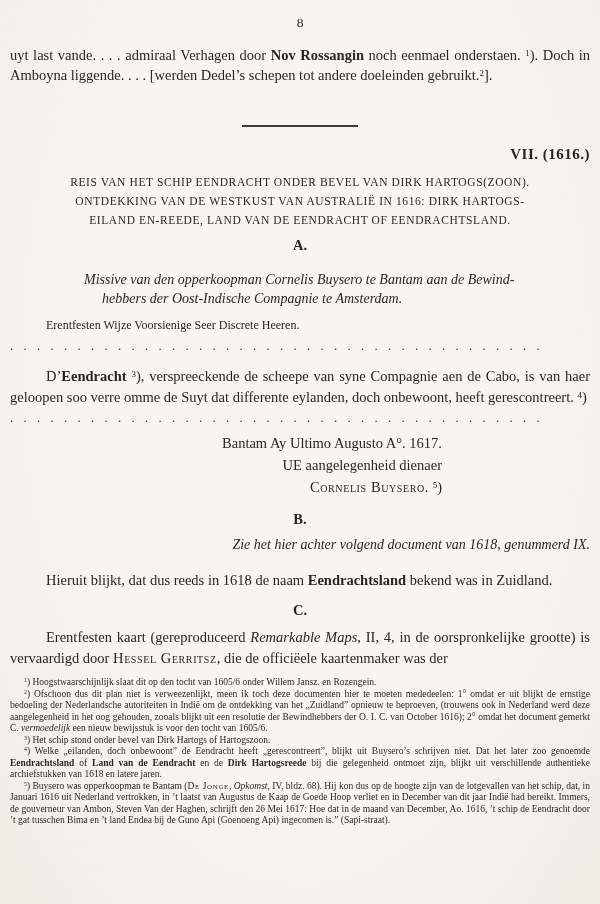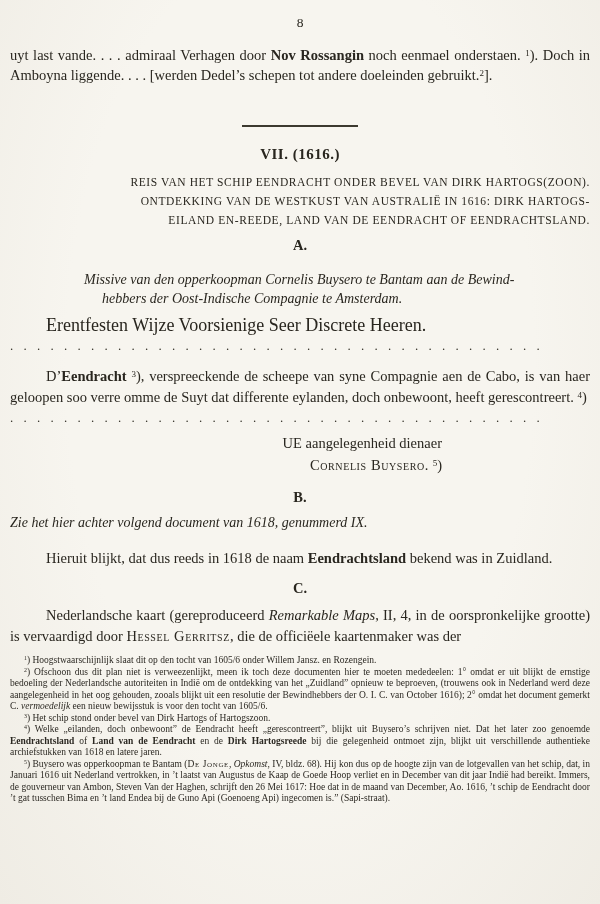--- a/index.html
+++ b/index.html
@@ -13,34 +13,34 @@
   .page {
     width: 600px; height: 904px;
     padding: 14px 10px 8px 10px;
     background: radial-gradient(ellipse at 50% 40%, #f7f5ef 55%, #efece4 100%);
     overflow: hidden;
   }
   .page-number { text-align: center; font-size: 13.5px; line-height: 17px; }
   .para { margin: 0; font-size: 14.5px; line-height: 20px; text-align: justify; }
   .intro { margin-top: 14px; }
   .rule { width: 116px; border: 0; border-top: 2px solid #3c392f; margin: 40px auto 0 auto; height: 0; }
-  .heading { margin: 18px 0 0 0; text-align: center; font-weight: bold; font-size: 15px; line-height: 18px; letter-spacing: 0.5px; }
-  .title { margin-top: 10px; text-align: right; font-size: 11.5px; line-height: 19px; letter-spacing: 0.6px; white-space: nowrap; }
+  .heading { margin: 18px 0 0 0; text-align: right; font-weight: bold; font-size: 15px; line-height: 18px; letter-spacing: 0.5px; }
+  .title { margin-top: 10px; text-align: center; font-size: 11.5px; line-height: 19px; letter-spacing: 0.6px; white-space: nowrap; }
   .part-label { margin-top: 6px; text-align: center; font-weight: bold; font-size: 14.5px; line-height: 18px; }
   .part-label.pb { margin-top: 12px; }
   .part-label.pc { margin-top: 10px; }
   .missive { margin-top: 16px; font-style: italic; font-size: 14px; line-height: 19px; }
   .missive-l1 { padding-left: 74px; padding-right: 14px; }
   .missive-l2 { padding-left: 92px; }
-  .salutation { margin: 8px 0 0 0; padding-left: 36px; font-size: 18px; line-height: 18px; }
+  .salutation { margin: 8px 0 0 0; padding-left: 36px; font-size: 12px; line-height: 18px; }
   .dots { margin-top: 4px; font-size: 13px; line-height: 16px; word-spacing: 7px; white-space: nowrap; overflow: hidden; color: #39362c; }
   .body-letter { margin-top: 12px; line-height: 21px; text-indent: 36px; }
   .dots2 { margin-top: 2px; }
   .signature { margin-top: 6px; text-align: right; padding-right: 148px; font-size: 14.5px; line-height: 22px; }
-  .centered-italic { margin: 8px 0 16px 0; text-align: left; font-style: italic; font-size: 14px; line-height: 18px; }
+  .centered-italic { margin: 8px 0 16px 0; text-align: right; font-style: italic; font-size: 14px; line-height: 18px; }
   .indent { text-indent: 36px; line-height: 21px; }
   .mt8 { margin-top: 8px; }
   .footnotes { margin-top: 8px; font-size: 9.5px; line-height: 11.5px; text-align: justify; color: #2b2822; }
   .fn { margin: 0; text-indent: 14px; }
   .b { font-weight: bold; }
   .i { font-style: italic; }
   .sc { font-variant: small-caps; letter-spacing: 0.6px; }
   .sup { font-size: 62%; vertical-align: 0.45em; line-height: 0; }
 </style>
 </head>
@@ -71,33 +71,34 @@
 
   <p class="salutation">Erentfesten Wijze Voorsienige Seer Discrete Heeren.</p>
 
   <div class="dots">. . . . . . . . . . . . . . . . . . . . . . . . . . . . . . . . . . . . . . . .</div>
 
   <p class="para body-letter"><span>D’</span><span class="b">Eendracht</span><span> </span><span class="sup">3</span><span>), verspreeckende de scheepe van syne Compagnie aen de Cabo, is van haer geloopen soo verre omme de Suyt dat differente eylanden, doch onbewoont, heeft gerescontreert. </span><span class="sup">4</span><span>)</span></p>
 
   <div class="dots dots2">. . . . . . . . . . . . . . . . . . . . . . . . . . . . . . . . . . . . . . . .</div>
 
   <div class="signature">
+    <div>Bantam Ay Ultimo Augusto A°. 1617.</div>
     <div>UE aangelegenheid dienaer</div>
     <div><span class="sc">Cornelis Buysero.</span><span> </span><span class="sup">5</span><span>)</span></div>
   </div>
 
   <div class="part-label pb">B.</div>
 
   <p class="centered-italic">Zie het hier achter volgend document van 1618, genummerd IX.</p>
 
   <p class="para indent mt8"><span>Hieruit blijkt, dat dus reeds in 1618 de naam </span><span class="b">Eendrachtsland</span><span> bekend was in Zuidland.</span></p>
 
   <div class="part-label pc">C.</div>
 
-  <p class="para indent mt8"><span>Nederlandsche kaart (gereproduceerd </span><span class="i">Remarkable Maps</span><span>, II, 4, in de oorspronkelijke grootte) is vervaardigd door </span><span class="sc">Hessel Gerritsz</span><span>, die de officiëele kaartenmaker was der</span></p>
+  <p class="para indent mt8"><span>Erentfesten kaart (gereproduceerd </span><span class="i">Remarkable Maps</span><span>, II, 4, in de oorspronkelijke grootte) is vervaardigd door </span><span class="sc">Hessel Gerritsz</span><span>, die de officiëele kaartenmaker was der</span></p>
 
   <div class="footnotes">
     <p class="fn"><span class="sup">1</span><span>) Hoogstwaarschijnlijk slaat dit op den tocht van 1605/6 onder Willem Jansz. en Rozengein.</span></p>
     <p class="fn"><span class="sup">2</span><span>) Ofschoon dus dit plan niet is verweezenlijkt, meen ik toch deze documenten hier te moeten mededeelen: 1° omdat er uit blijkt de ernstige bedoeling der Nederlandsche autoriteiten in Indië om de ontdekking van het „Zuidland” opnieuw te beproeven, (trouwens ook in Nederland werd deze aangelegenheid in het oog gehouden, zooals blijkt uit een resolutie der Bewindhebbers der O. I. C. van October 1616); 2° omdat het document gemerkt C. </span><span class="i">vermoedelijk</span><span> een nieuw bewijsstuk is voor den tocht van 1605/6.</span></p>
     <p class="fn"><span class="sup">3</span><span>) Het schip stond onder bevel van Dirk Hartogs of Hartogszoon.</span></p>
     <p class="fn"><span class="sup">4</span><span>) Welke „eilanden, doch onbewoont” de Eendracht heeft „gerescontreert”, blijkt uit Buysero’s schrijven niet. Dat het later zoo genoemde </span><span class="b">Eendrachtsland</span><span> of </span><span class="b">Land van de Eendracht</span><span> en de </span><span class="b">Dirk Hartogsreede</span><span> bij die gelegenheid ontmoet zijn, blijkt uit verschillende authentieke archiefstukken van 1618 en latere jaren.</span></p>
     <p class="fn"><span class="sup">5</span><span>) Buysero was opperkoopman te Bantam (</span><span class="sc">De Jonge</span><span>, </span><span class="i">Opkomst</span><span>, IV, bldz. 68). Hij kon dus op de hoogte zijn van de lotgevallen van het schip, dat, in Januari 1616 uit Nederland vertrokken, in ’t laatst van Augustus de Kaap de Goede Hoop verliet en in December van dit jaar Indië had bereikt. Immers, de gouverneur van Ambon, Steven Van der Haghen, schrijft den 26 Mei 1617: Hoe dat in de maand van December, Ao. 1616, ’t schip de Eendracht door ’t gat tusschen Bima en ’t land Endea bij de Guno Api (Goenoeng Api) ingecomen is.” (Sapi-straat).</span></p>
   </div>
 
 </div>

